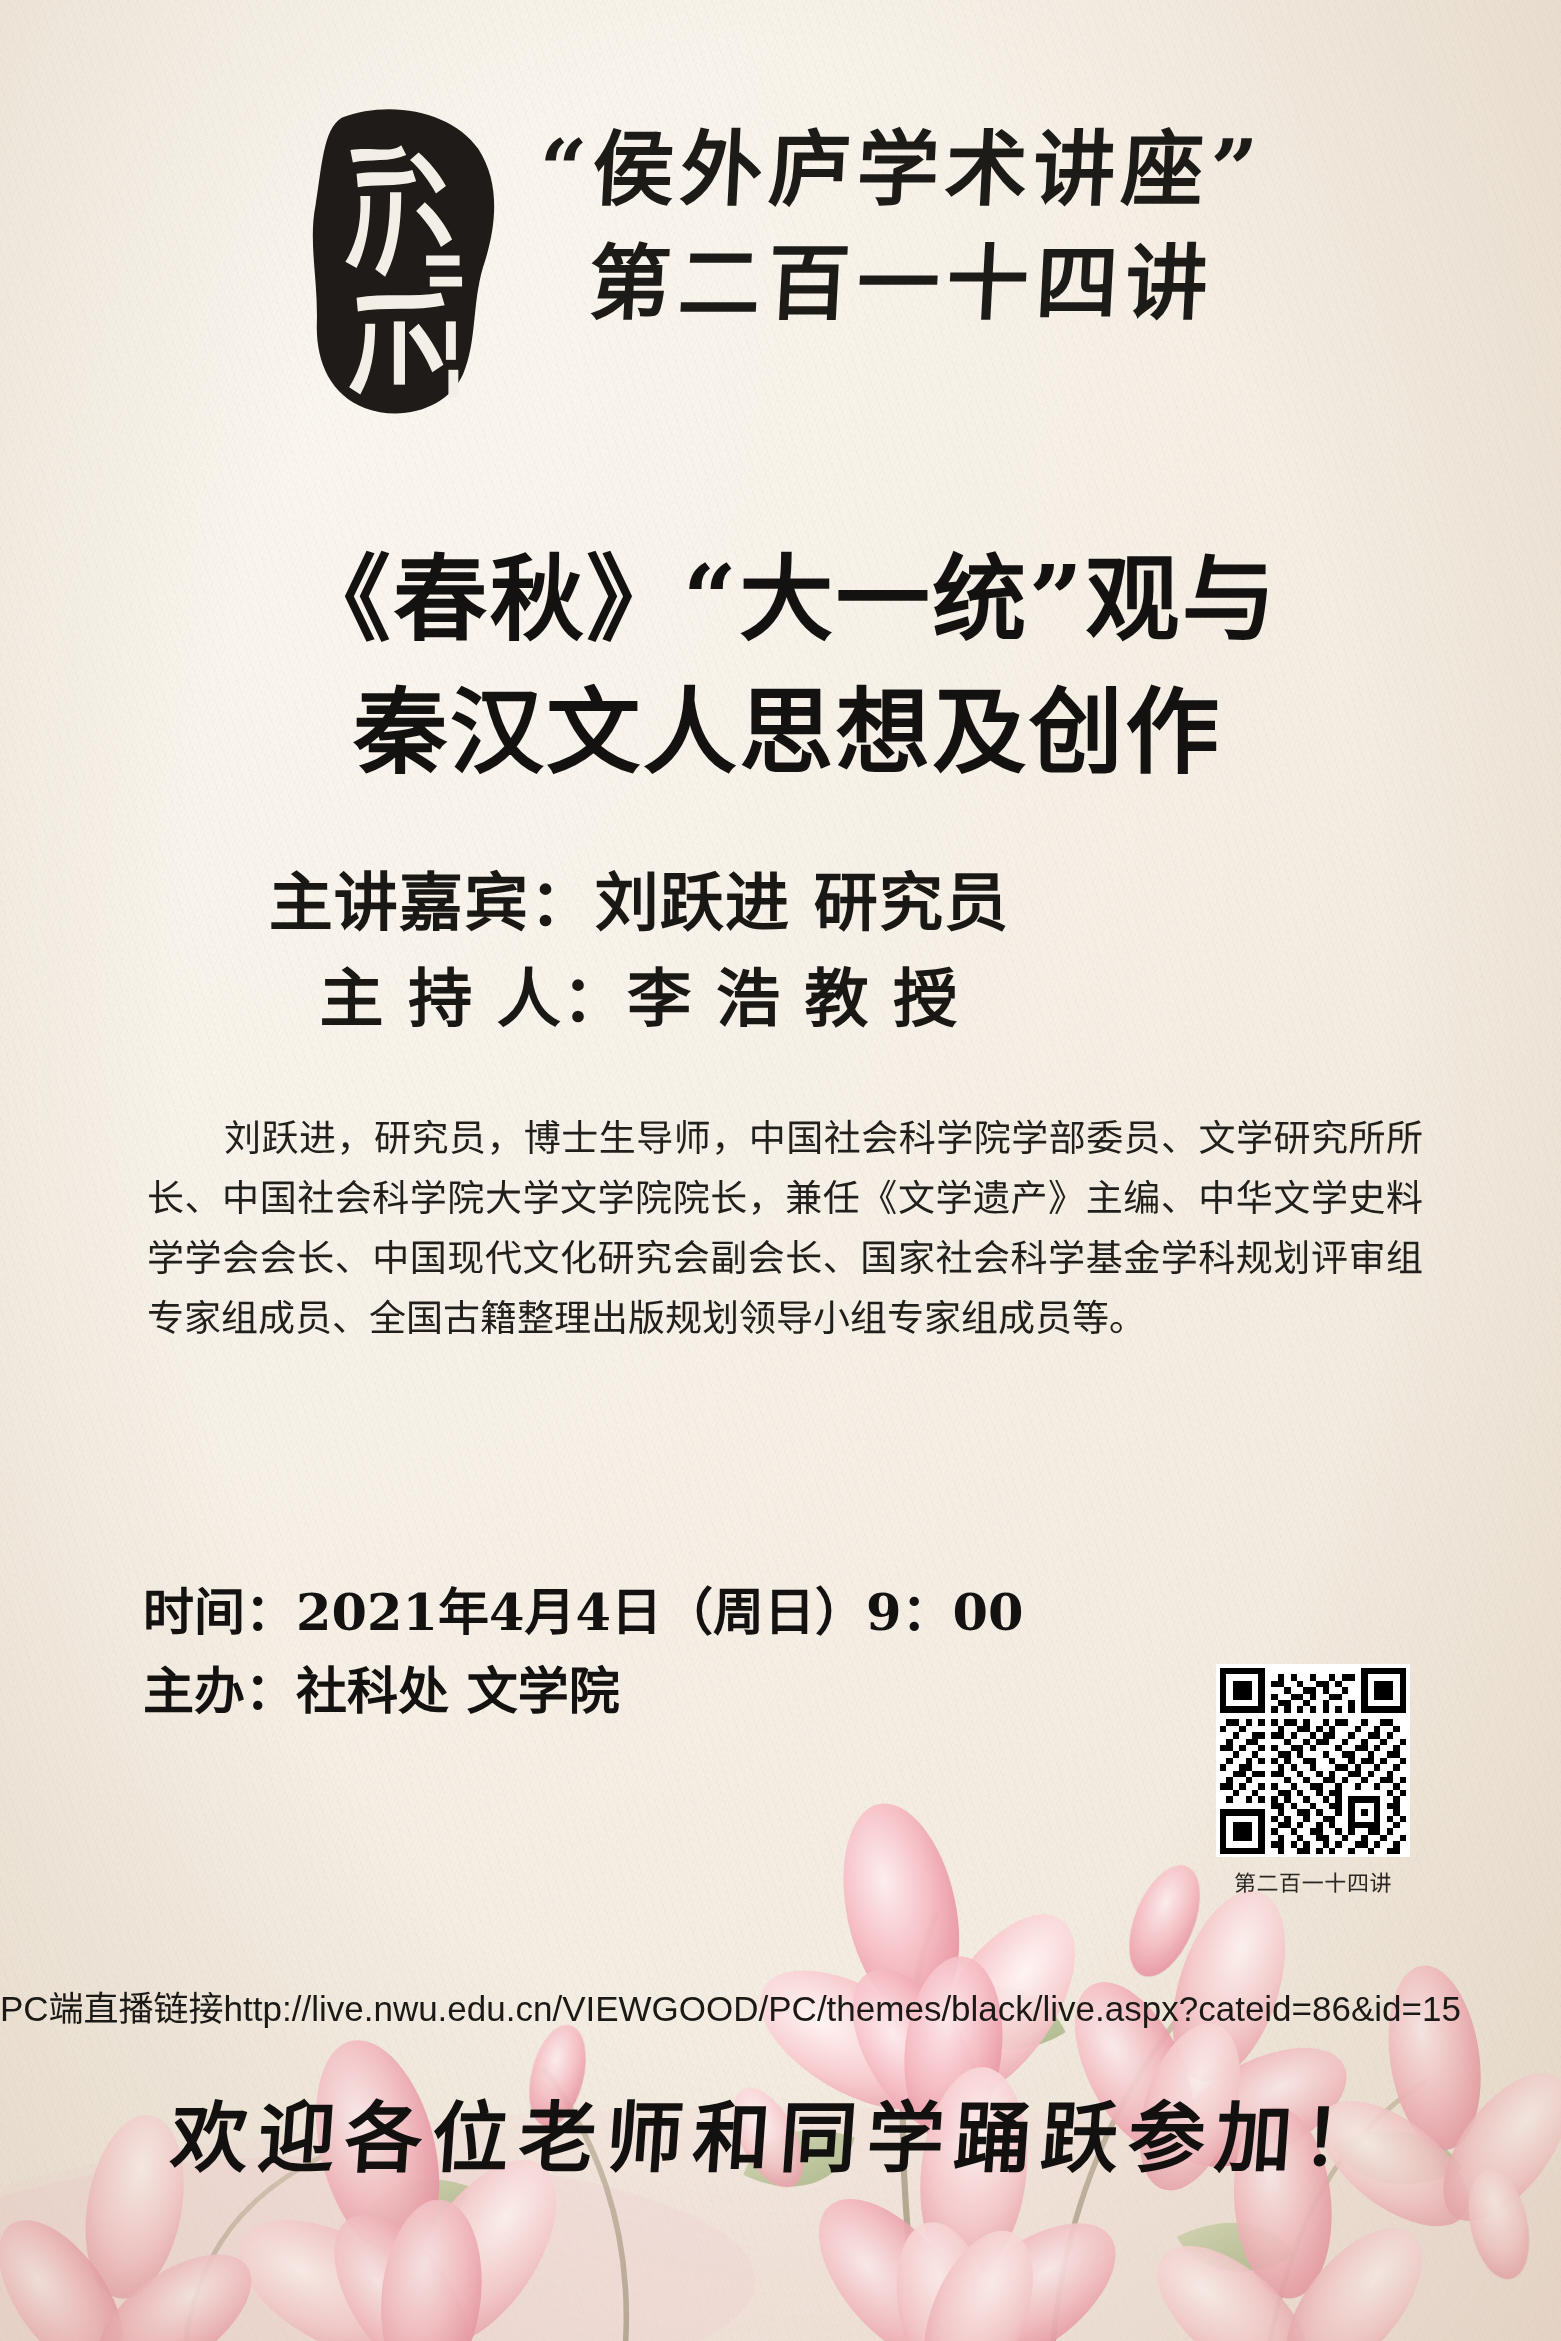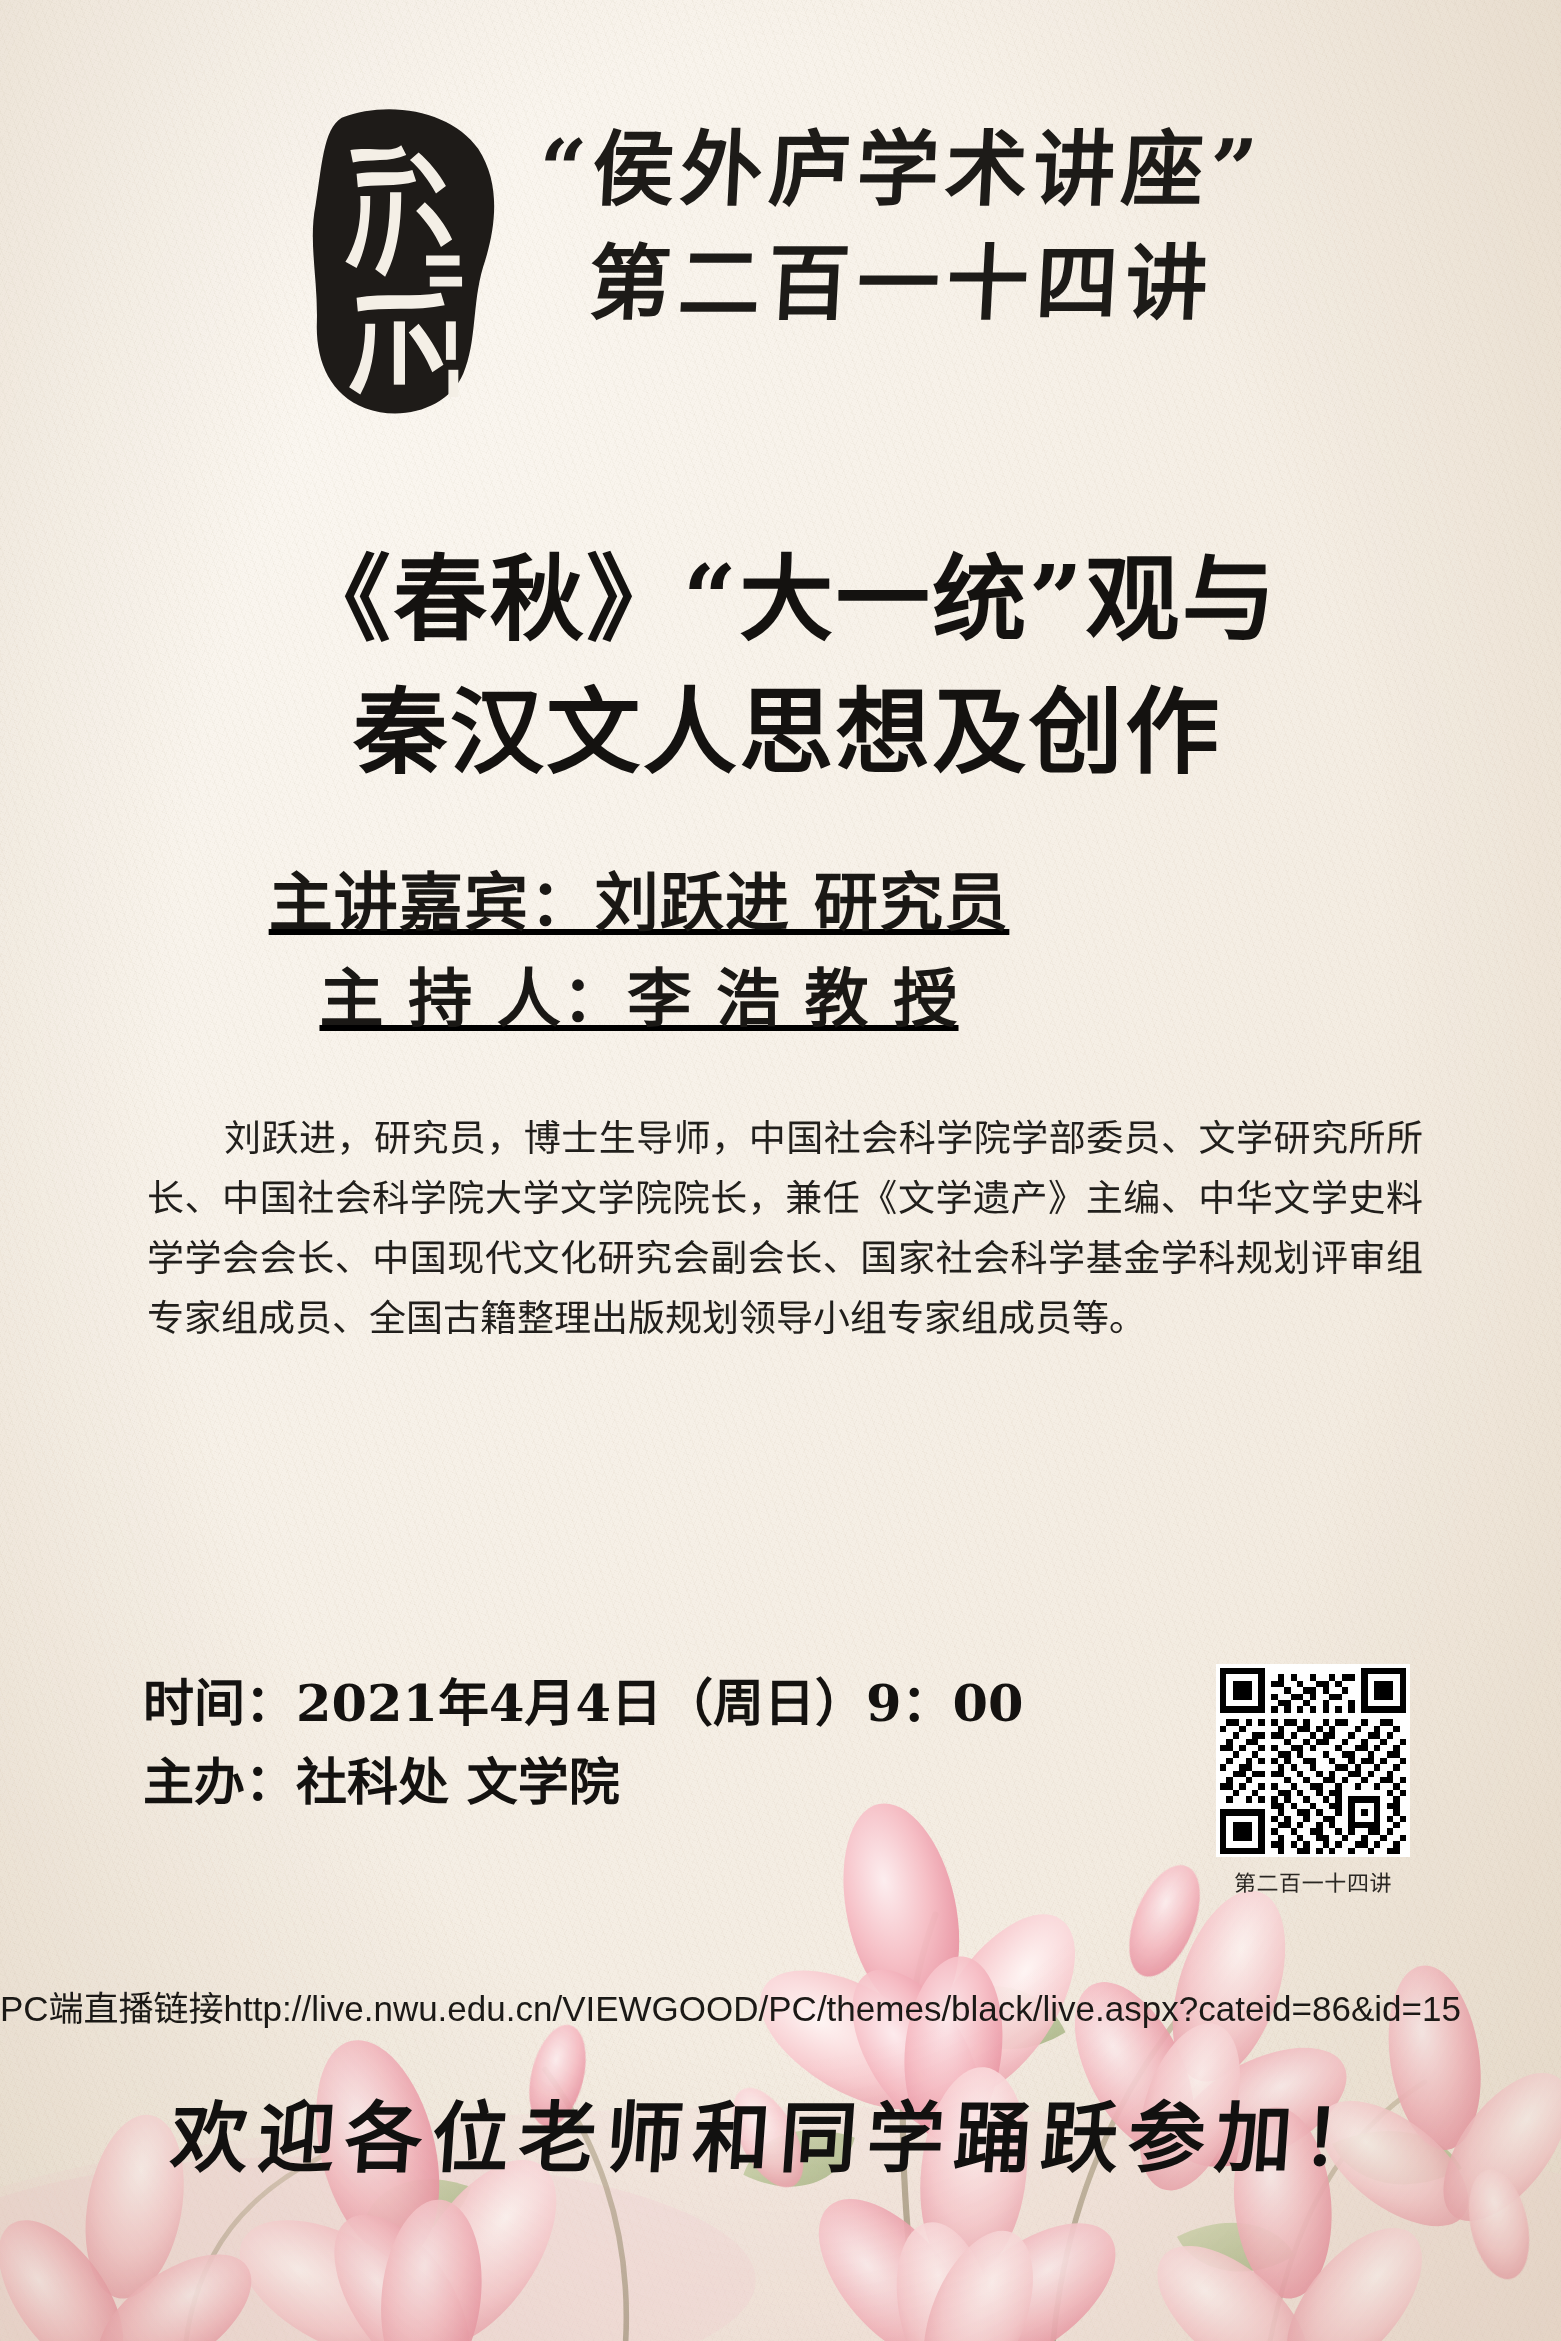--- a/index.html
+++ b/index.html
@@ -101,21 +101,20 @@
     white-space: nowrap;
   }
 
   
   .speakers {
     position: absolute;
     top: 855px;
     left: 0;
     width: 1278px;
     text-align: center;
-    text-decoration: underline;
   }
   .speakers .line {
     font-family: "DejaVu Serif", serif;
     font-weight: bold;
     font-size: 64px;
     letter-spacing: 1.2px;
     color: #1a1815;
     line-height: 1.5;
     white-space: nowrap;
   }
@@ -133,21 +132,21 @@
     font-size: 37px;
     line-height: 1.62;
     color: #211f1c;
     text-indent: 77px;
     text-align: justify;
   }
 
   
   .info-block {
     position: absolute;
-    top: 1664px;
+    top: 1573px;
     left: 143px;
     width: 1004px;
   }
   .info-row {
     font-family: "DejaVu Serif", serif;
     font-weight: bold;
     font-size: 51px;
     color: #141210;
     line-height: 1.55;
     white-space: nowrap;

